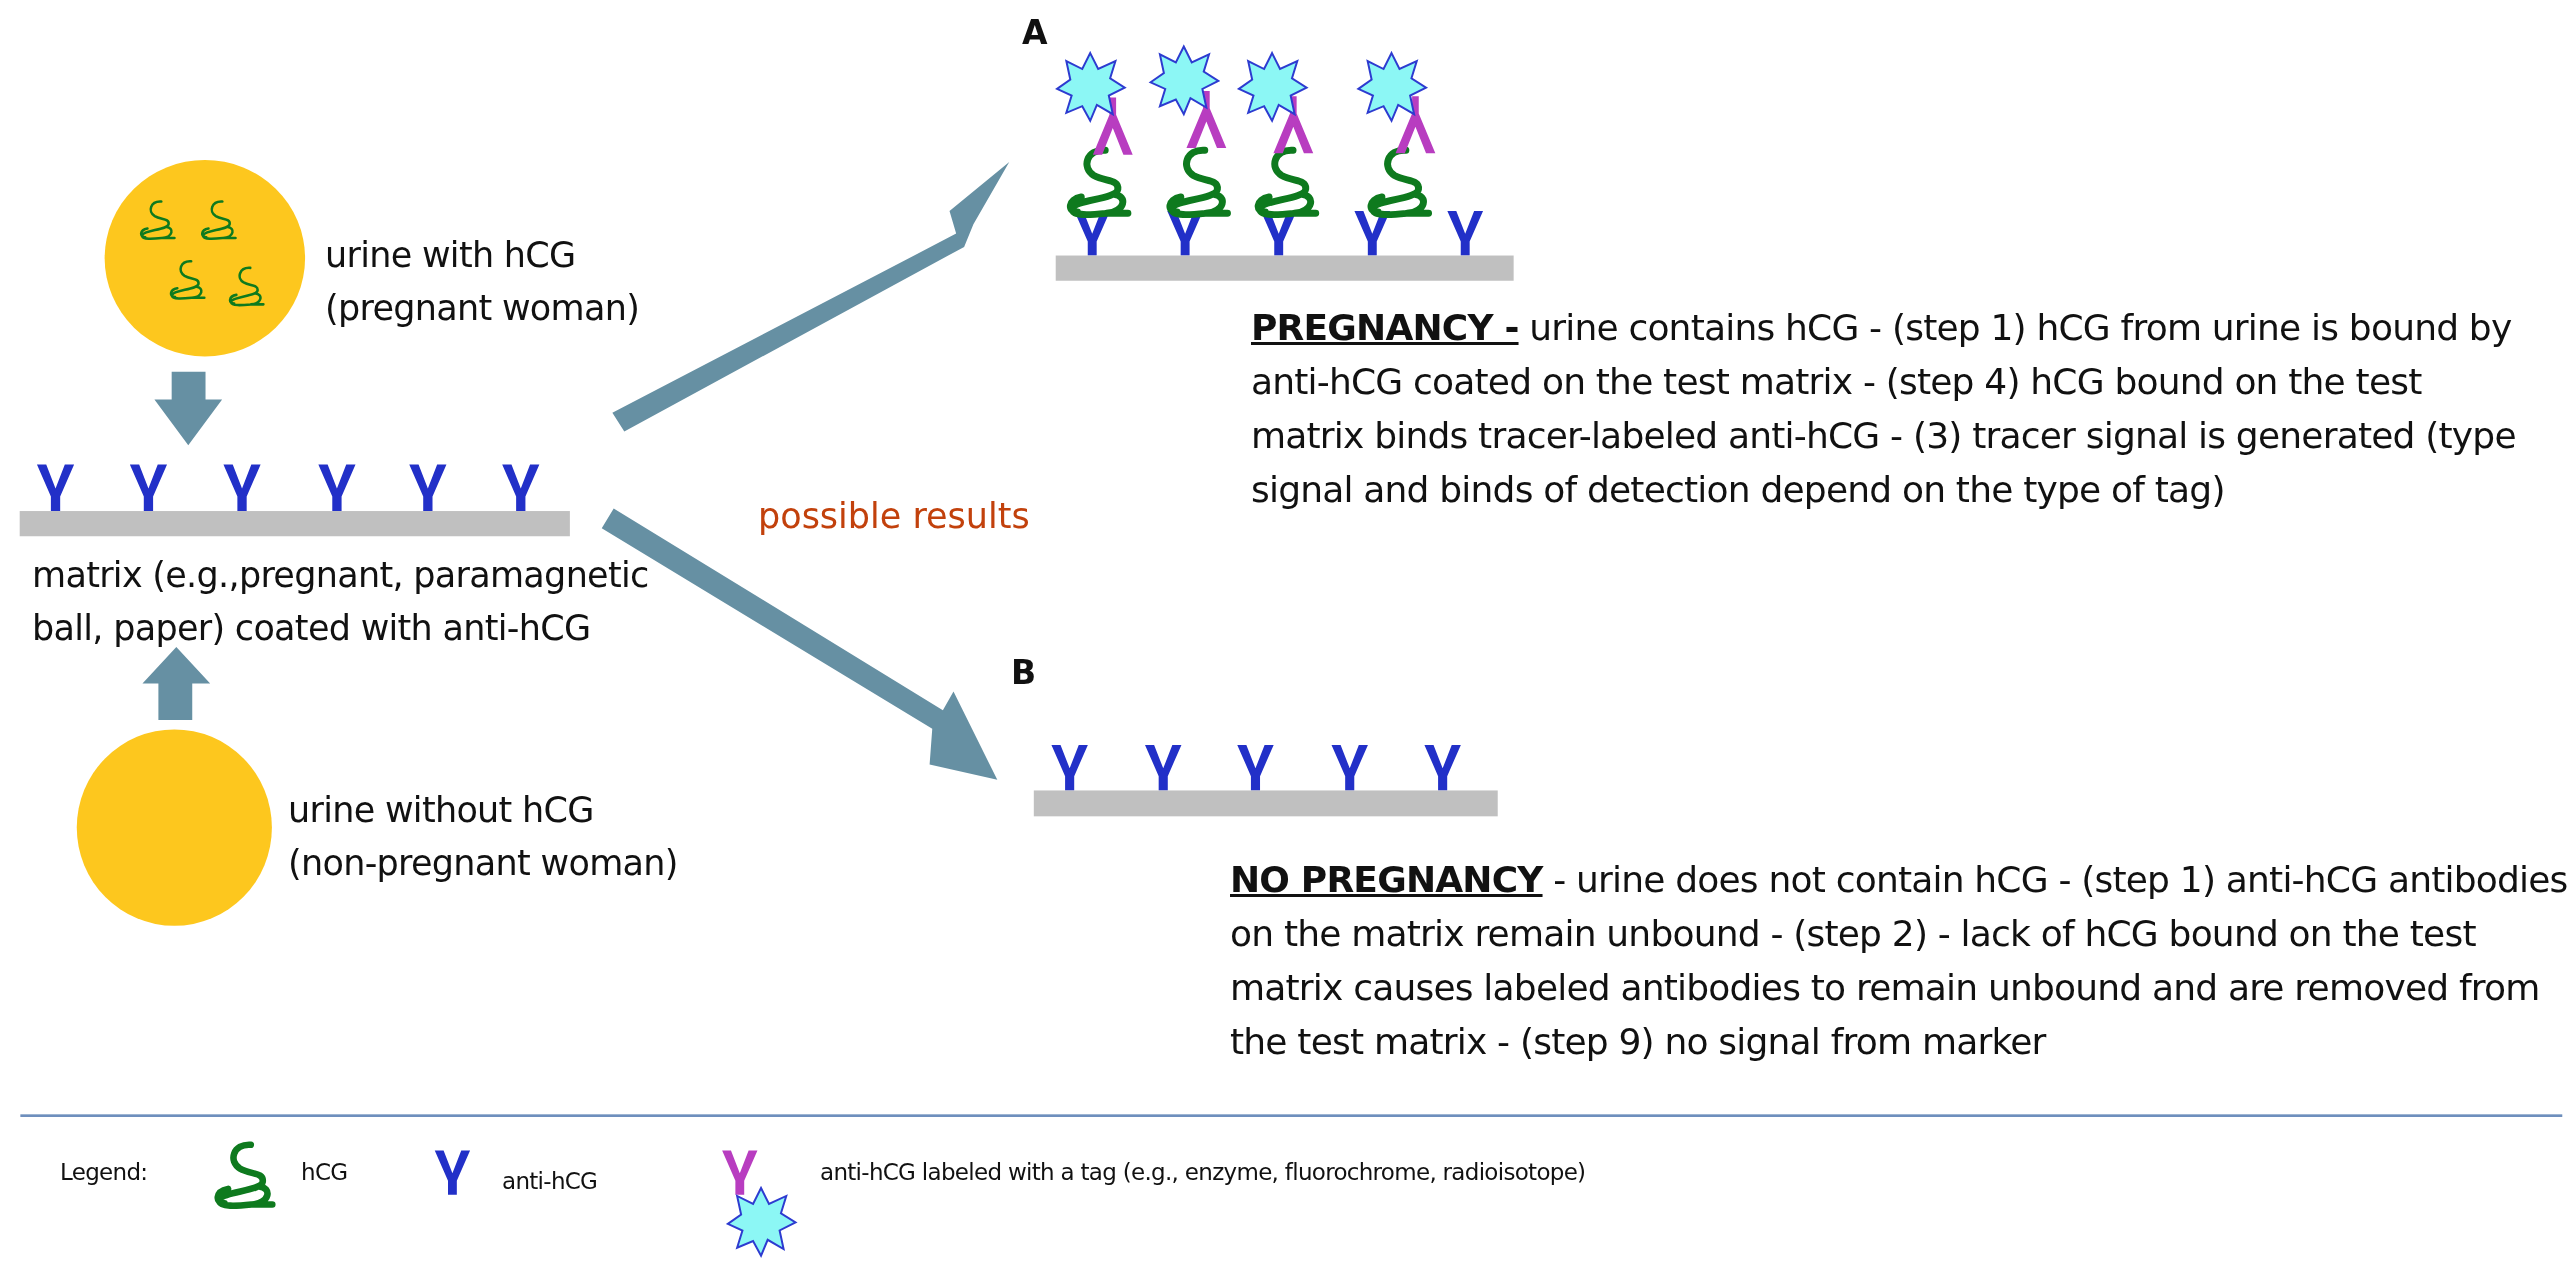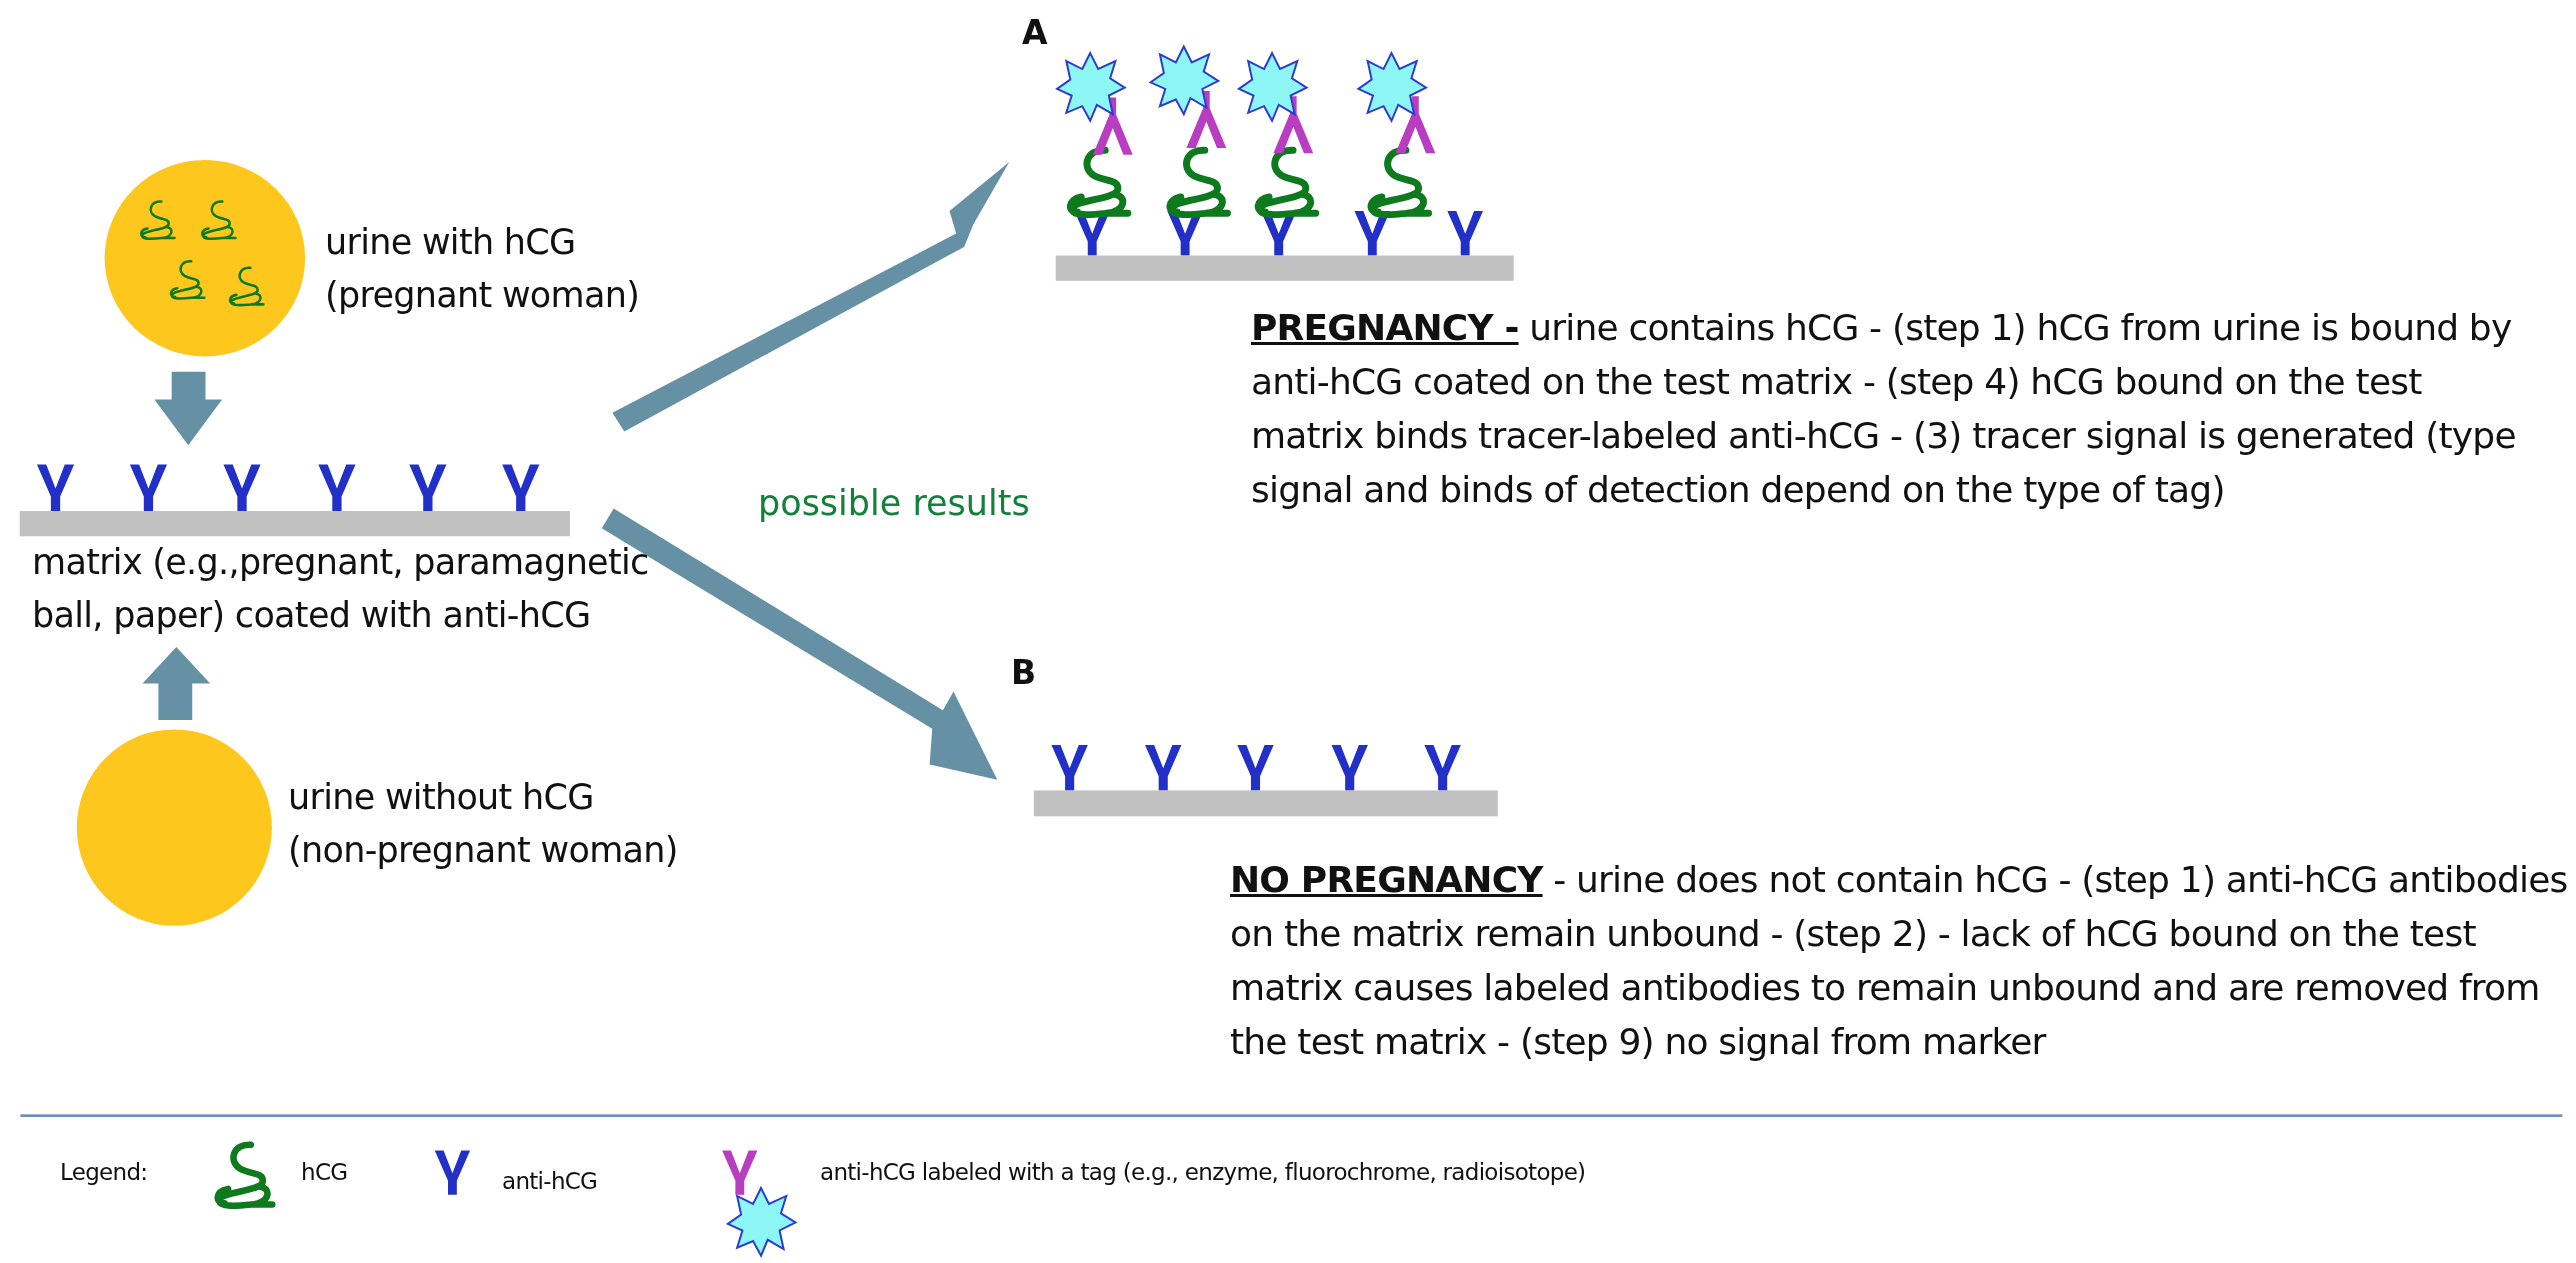--- a/index.html
+++ b/index.html
@@ -12,26 +12,27 @@
     font-family: "DejaVu Sans", "Liberation Sans", sans-serif;
     color: #111111;
   }
   #art { position: absolute; left: 0; top: 0; width: 2576px; height: 1263px; }
   .txt {
     position: absolute;
     white-space: nowrap;
     font-size: 35px;
     line-height: 53px;
     letter-spacing: -0.7px;
+    margin-top: 13px;
   }
   .para { position: absolute; font-size: 36px; line-height: 54px; letter-spacing: -0.8px; white-space: nowrap; }
   .para .line { display: block; height: 54px; }
   .bold { font-weight: bold; text-decoration: underline; }
   .panel-label { position: absolute; font-weight: bold; font-size: 33px; line-height: 33px; }
-  .green { color: #15803d; }
+  .green { color: #c2410c; }
   .legend-text { position: absolute; font-size: 23px; line-height: 40px; white-space: nowrap; letter-spacing: -0.7px; }
 </style>
 </head>
 <body>
 
 <div id="canvas">
   <svg id="art" xmlns="http://www.w3.org/2000/svg" width="2576" height="1263" viewBox="0 0 3880 1903">
       <style>.arrowfill{fill:#6690A3}.matrixfill{fill:#C0C0C0}</style>
     <defs>
 

